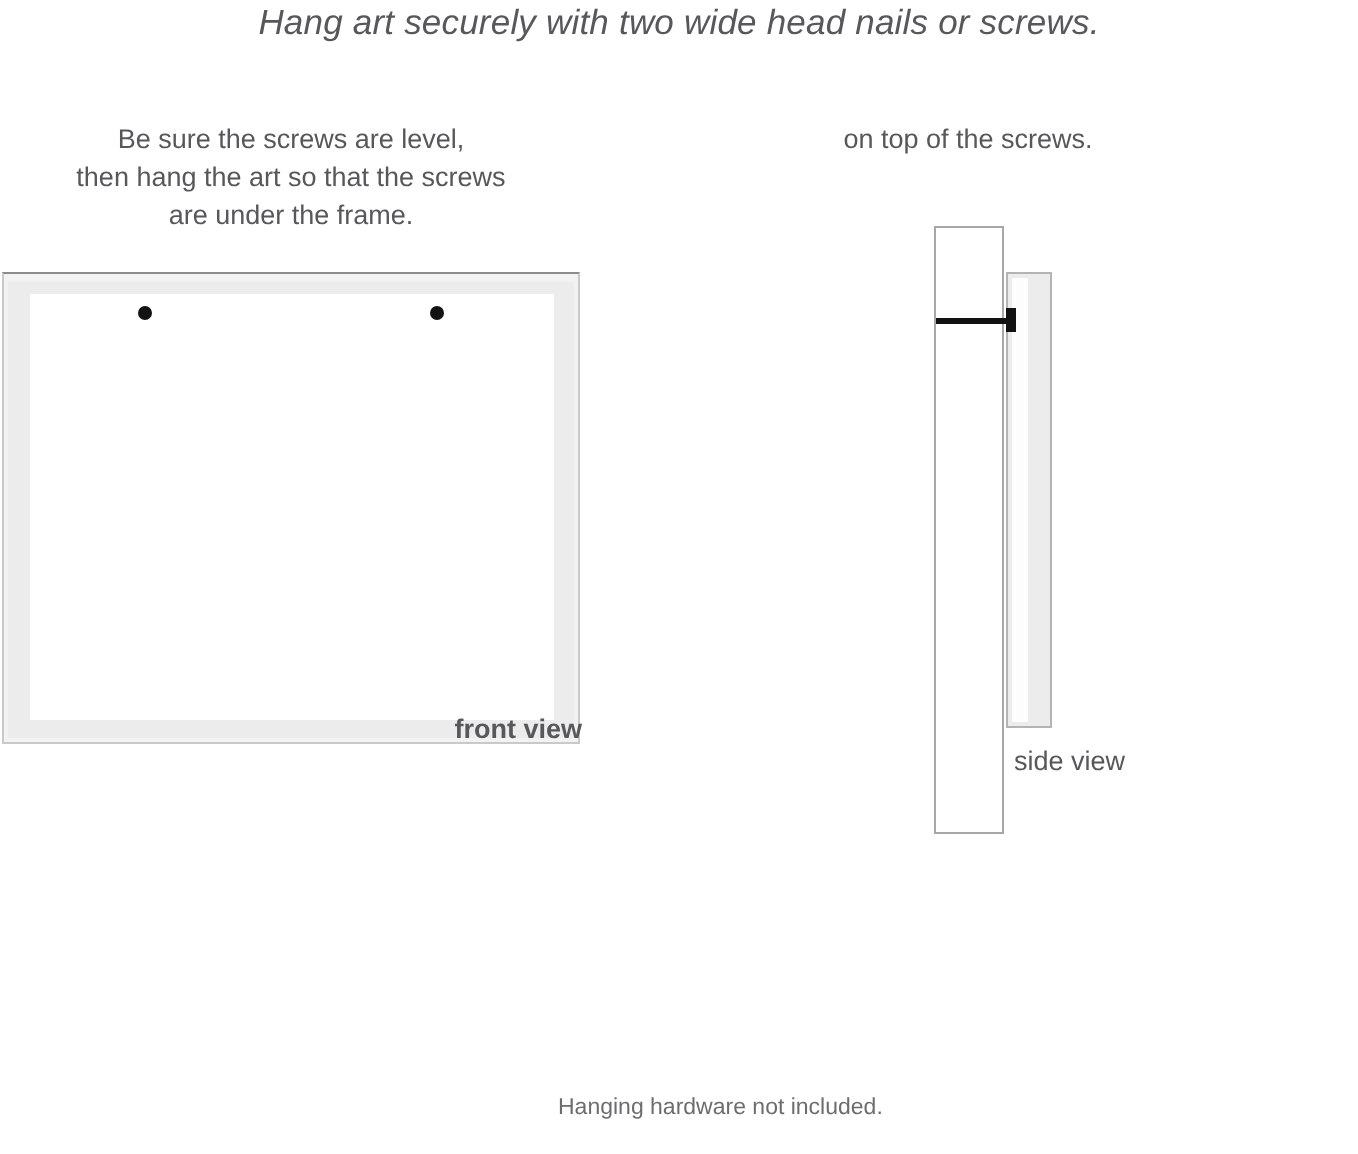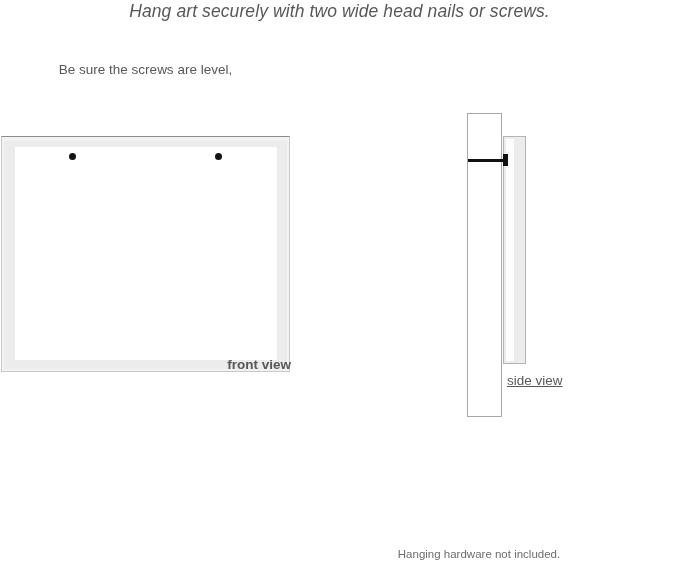--- a/index.html
+++ b/index.html
@@ -64,21 +64,20 @@
     left: 150px;
     top: 357px;
     width: 141px;
     text-align: right;
     font-weight: bold;
   }
   .label-side {
     left: 507px;
     top: 373px;
     text-align: right;
-    text-decoration: underline;
   }
 
   
   .front-view {
     position: absolute;
     left: 1px;
     top: 136px;
     width: 289px;
     height: 236px;
   }
@@ -168,38 +167,41 @@
     height: 12px;
     background: #111111;
   }
 
   
   .footer-note {
     position: absolute;
     right: 0px;
     top: 547px;
     width: 400px;
-    text-align: center;
+    text-align: left;
     font-size: 11.5px;
     line-height: 14px;
     color: #6d6d6f;
     white-space: nowrap;
   }
   .footer-note .line { display: block; }
 </style>
 </head>
 <body>
 
 <div class="title">Hang art securely with two wide head nails or screws.</div>
 
 <div class="caption caption-left">
   <span class="line">Be sure the screws are level,</span>
+  <span class="line">then hang the art so that the screws</span>
+  <span class="line">are under the frame.</span>
 </div>
 
 <div class="caption caption-right">
+  <span class="line">on top of the screws.</span>
 </div>
 
 <div class="front-view">
   <div class="frame-outer"></div>
   <div class="frame-mat"></div>
   <div class="frame-art"></div>
   <div class="screw-dot" style="left:68px; top:17px;"></div>
   <div class="screw-dot" style="left:214px; top:17px;"></div>
 </div>
 

